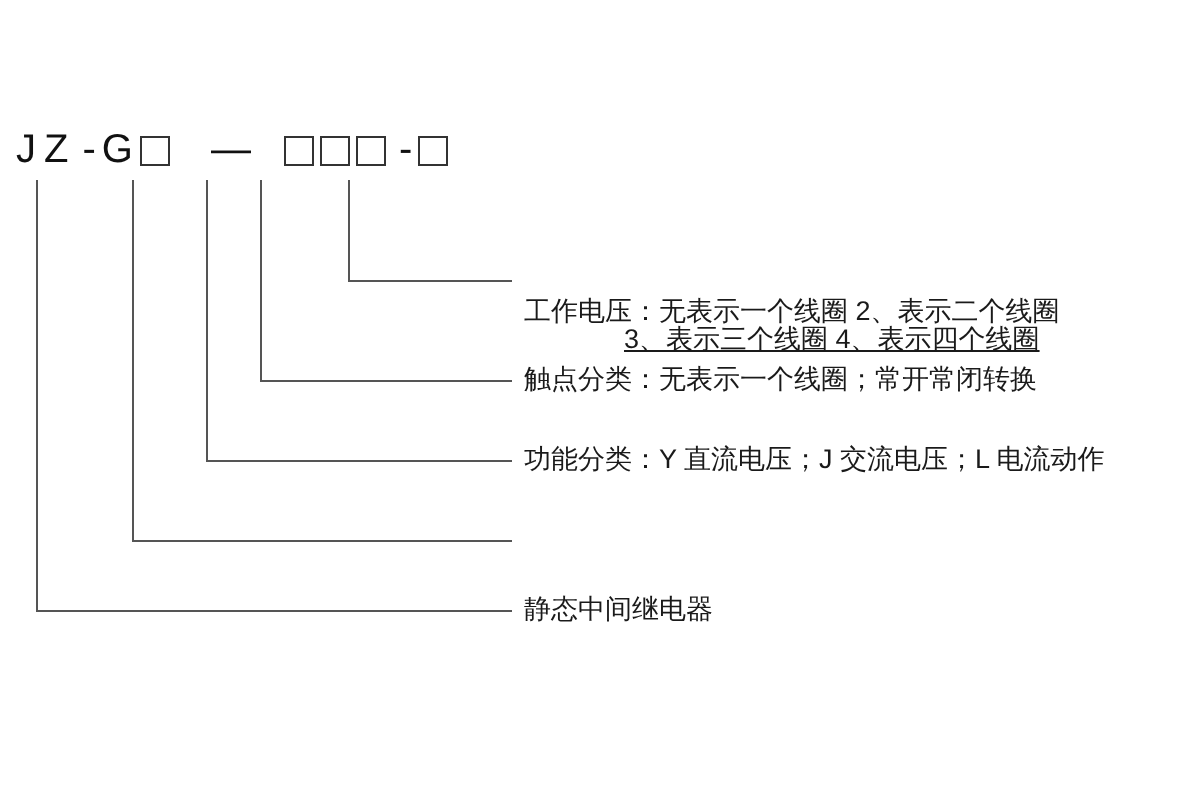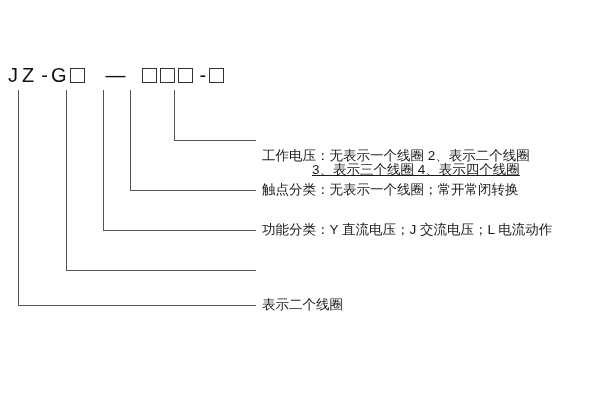--- a/index.html
+++ b/index.html
@@ -125,15 +125,15 @@
   <div class="hline" style="left:18px; top:305px; width:238px;"></div>
 
   <div class="label" style="left:262px; top:130px;margin-top:16px;">工作电压：无表示一个线圈    2、表示二个线圈</div>
   <div class="label l2" style="left:312px; top:160px;">3、表示三个线圈   4、表示四个线圈</div>
 
   <div class="label" style="left:262px; top:180px;">触点分类：无表示一个线圈；常开常闭转换</div>
 
   <div class="label" style="left:262px; top:220px;">功能分类：Y 直流电压；J 交流电压；L 电流动作</div>
 
 
-  <div class="label" style="left:262px; top:295px;">表示二个线圈</div>
+  <div class="label" style="left:262px; top:295px;">静态中间继电器</div>
 
 </div>
 
 </body></html>

